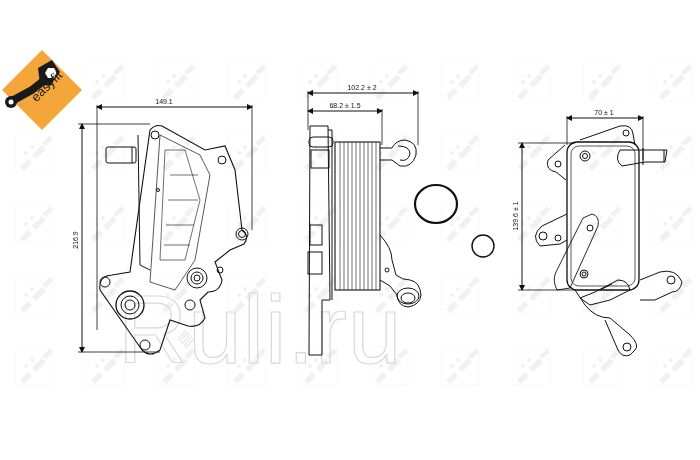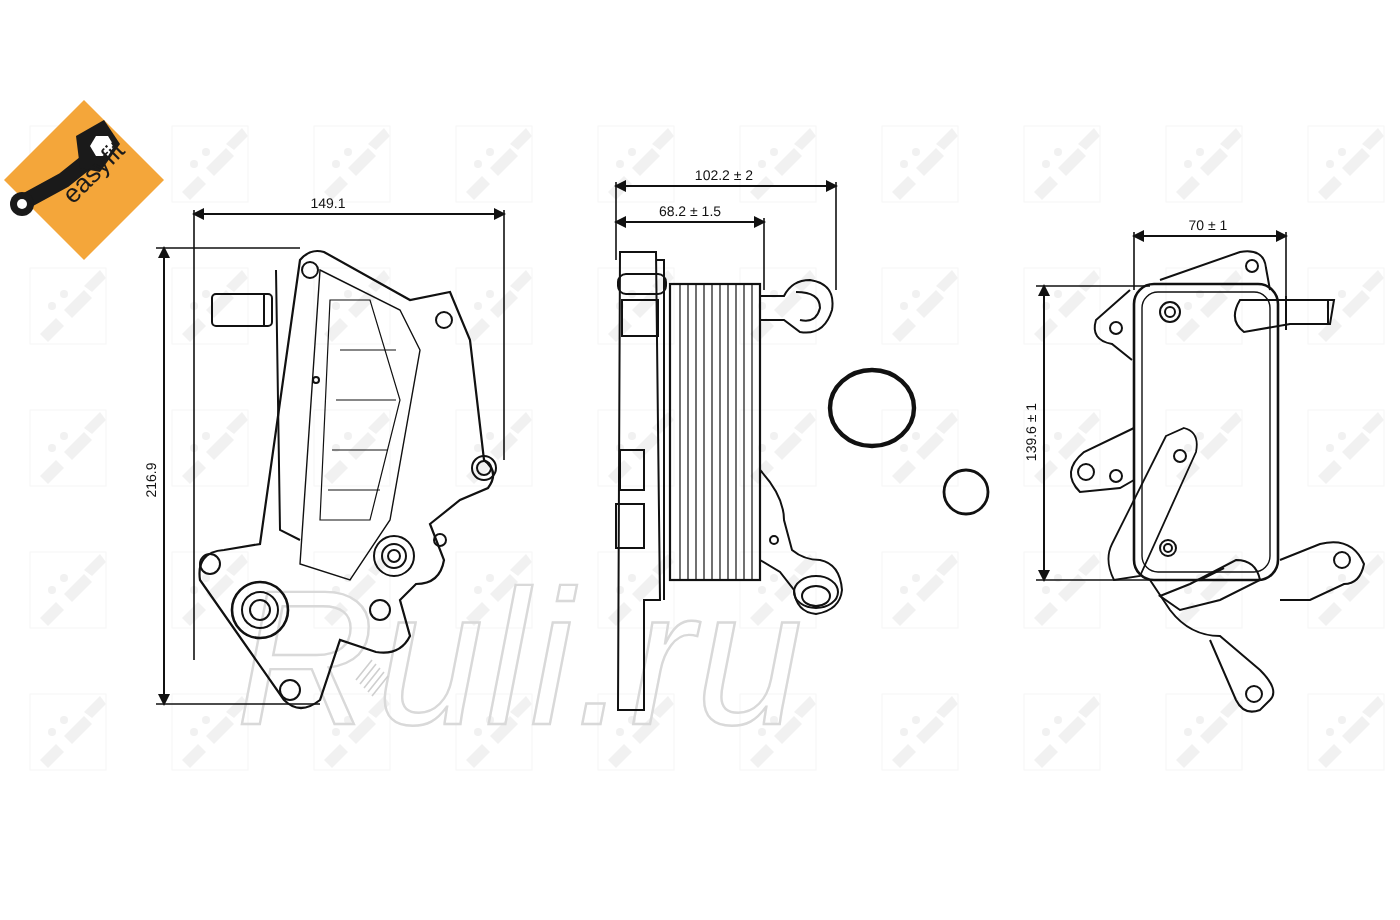--- a/index.html
+++ b/index.html
@@ -1,20 +1,20 @@
 <!DOCTYPE html>
 <html><head>
 <meta charset="utf-8">
 <style>
   html, body { margin:0; padding:0; background:#ffffff; }
   body { width:700px; height:460px; position:relative; overflow:hidden; font-family:"Liberation Sans", sans-serif; }
   #stage { position:absolute; left:0; top:0; width:700px; height:460px; }
   .wm { position:absolute; width:40px; height:40px; opacity:0.55; }
   .dim-label { font-family:"Liberation Sans", sans-serif; font-size:7px; fill:#111; }
-  .ruli { position:absolute; left:118px; top:282px; font-family:"Liberation Sans", sans-serif; font-size:96px; font-weight:400; color:transparent; -webkit-text-stroke:1.2px #d9d9d9; letter-spacing:1px; line-height:1;font-style:italic; }
+  .ruli { position:absolute; left:118px; top:282px; font-family:"Liberation Sans", sans-serif; font-size:96px; font-weight:400; color:transparent; -webkit-text-stroke:1.2px #d9d9d9; letter-spacing:1px; line-height:1; }
   .badge { position:absolute; left:2px; top:50px; width:80px; height:80px; }
   .badge-text { position:absolute; left:28px; top:94px; transform:rotate(-45deg); transform-origin:left top; font-size:13px; color:#1a1a1a; font-family:"Liberation Sans", sans-serif; }
 </style>
 </head>
 <body>
 
 <div id="stage">
 
   <div id="wm-layer">
       <svg class="wm" viewBox="0 0 40 40" style="left: 14px; top: 62px;">

